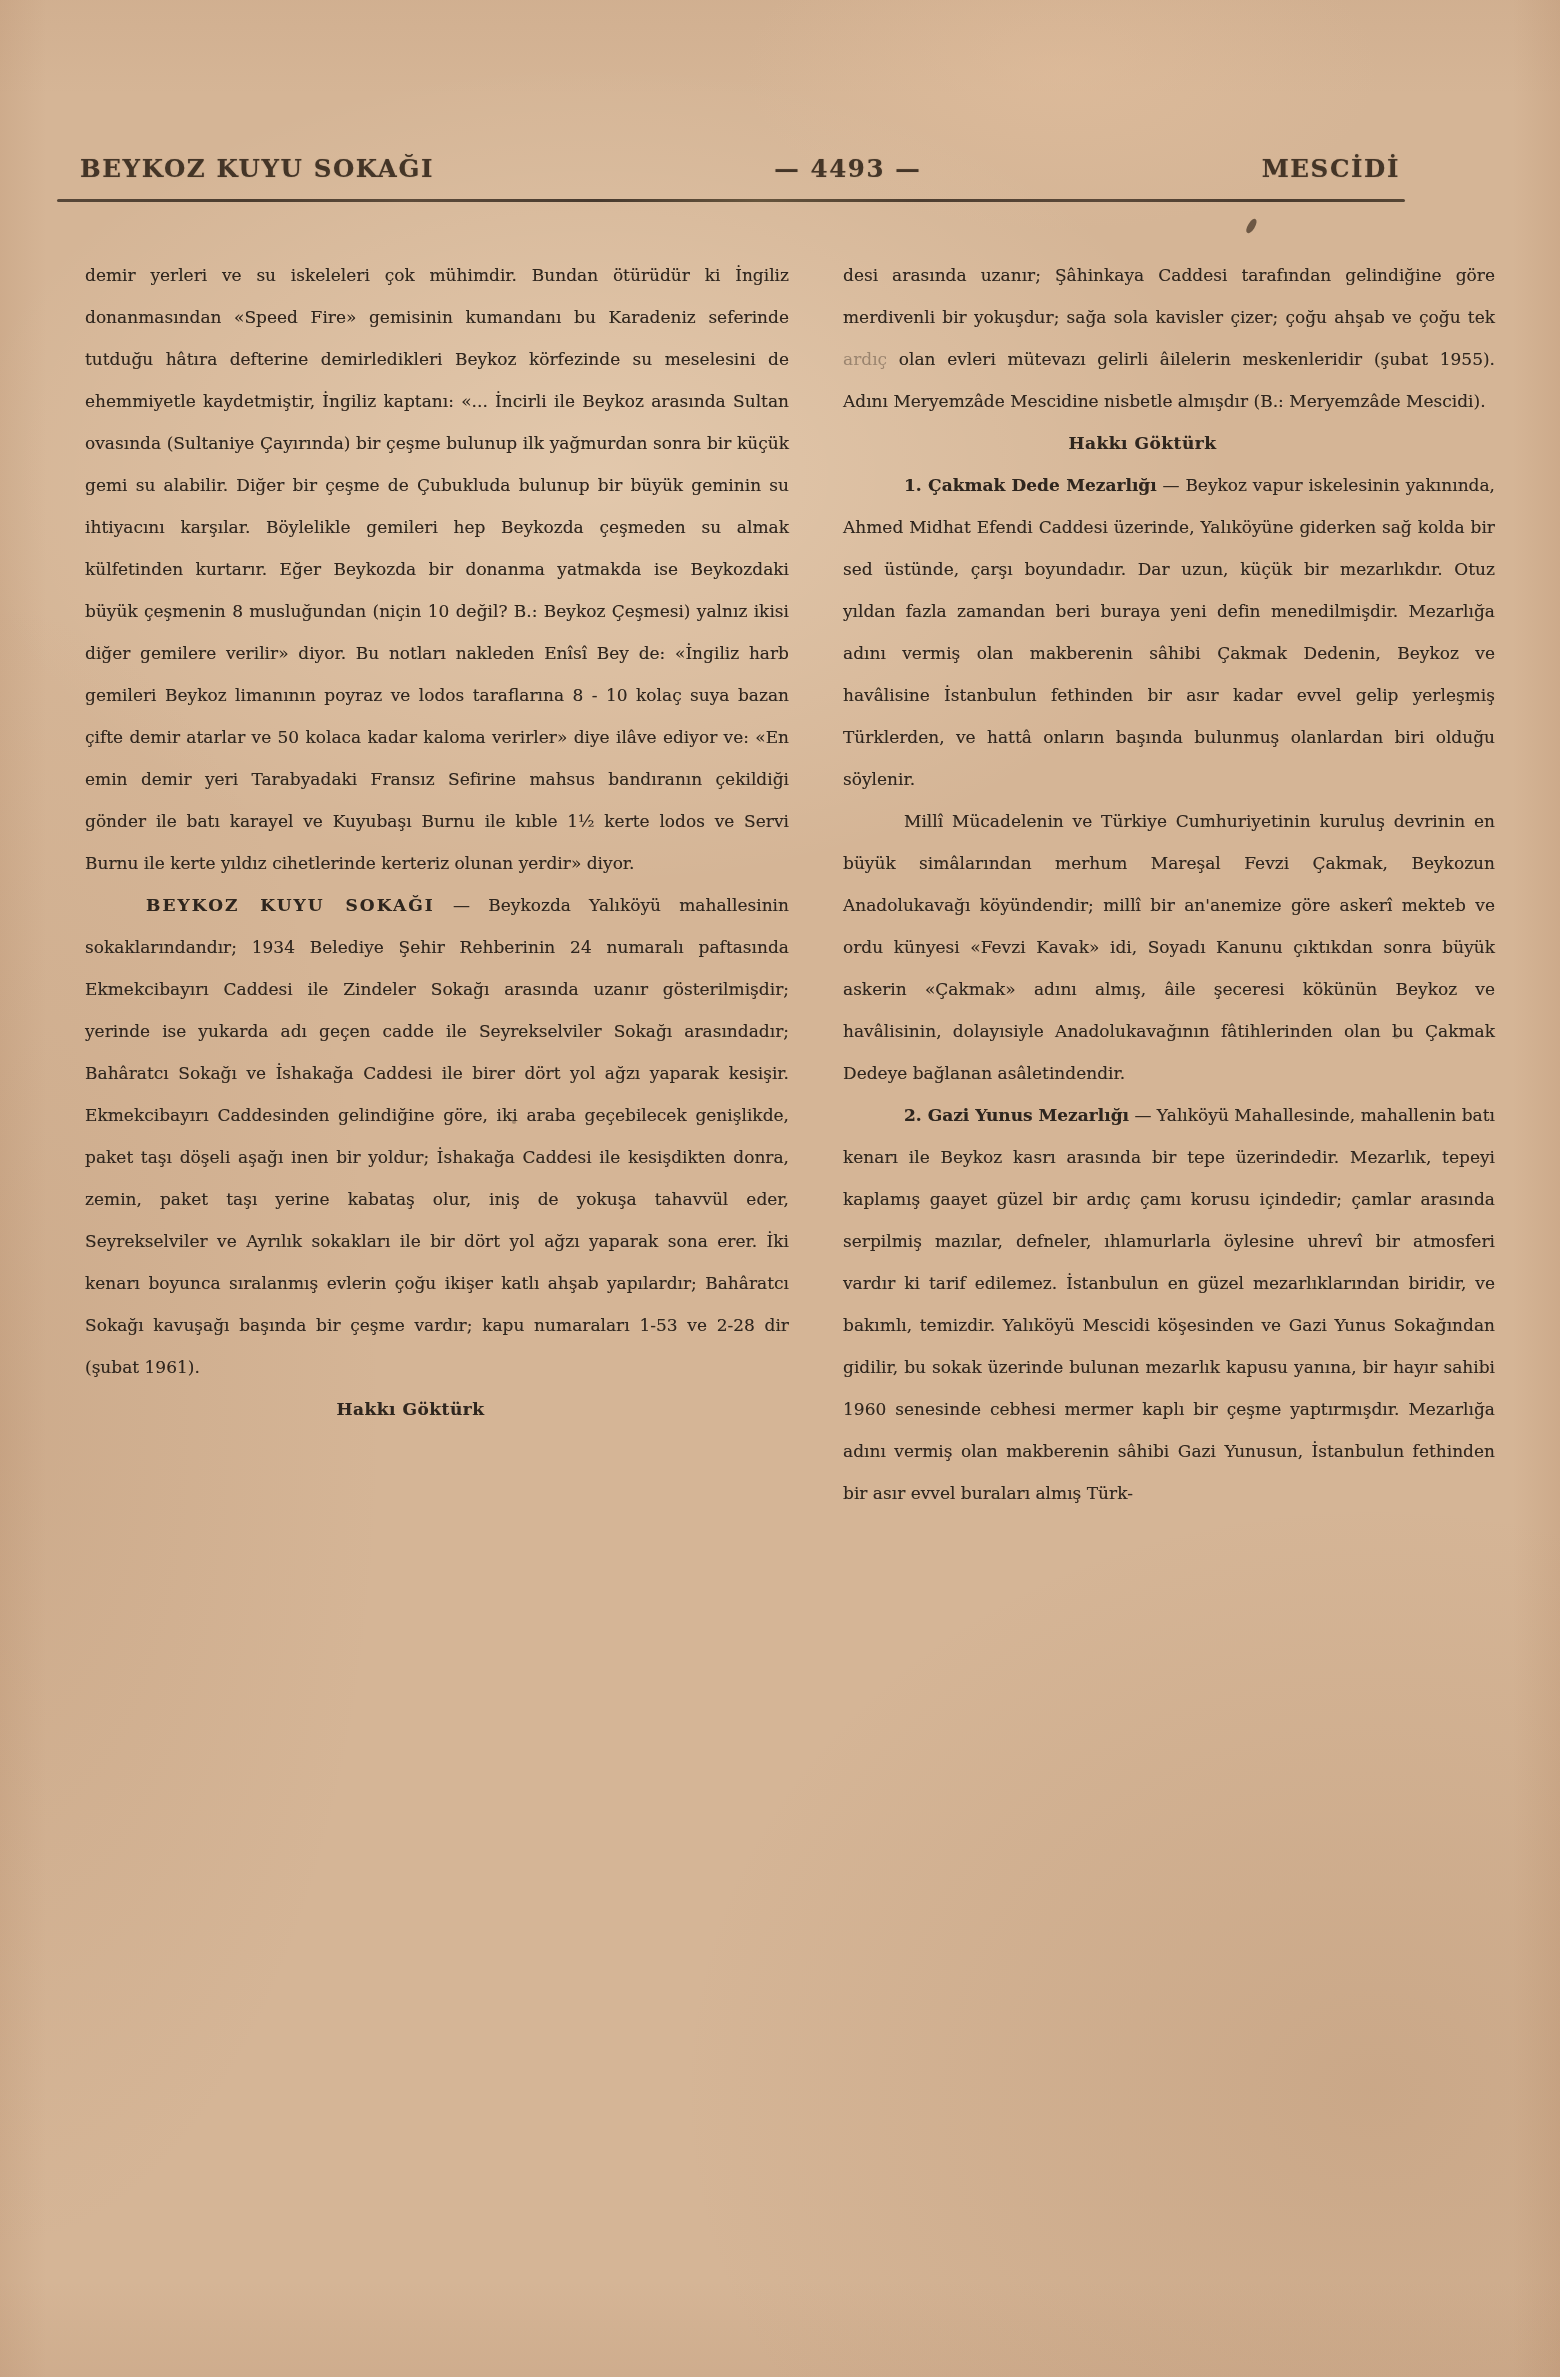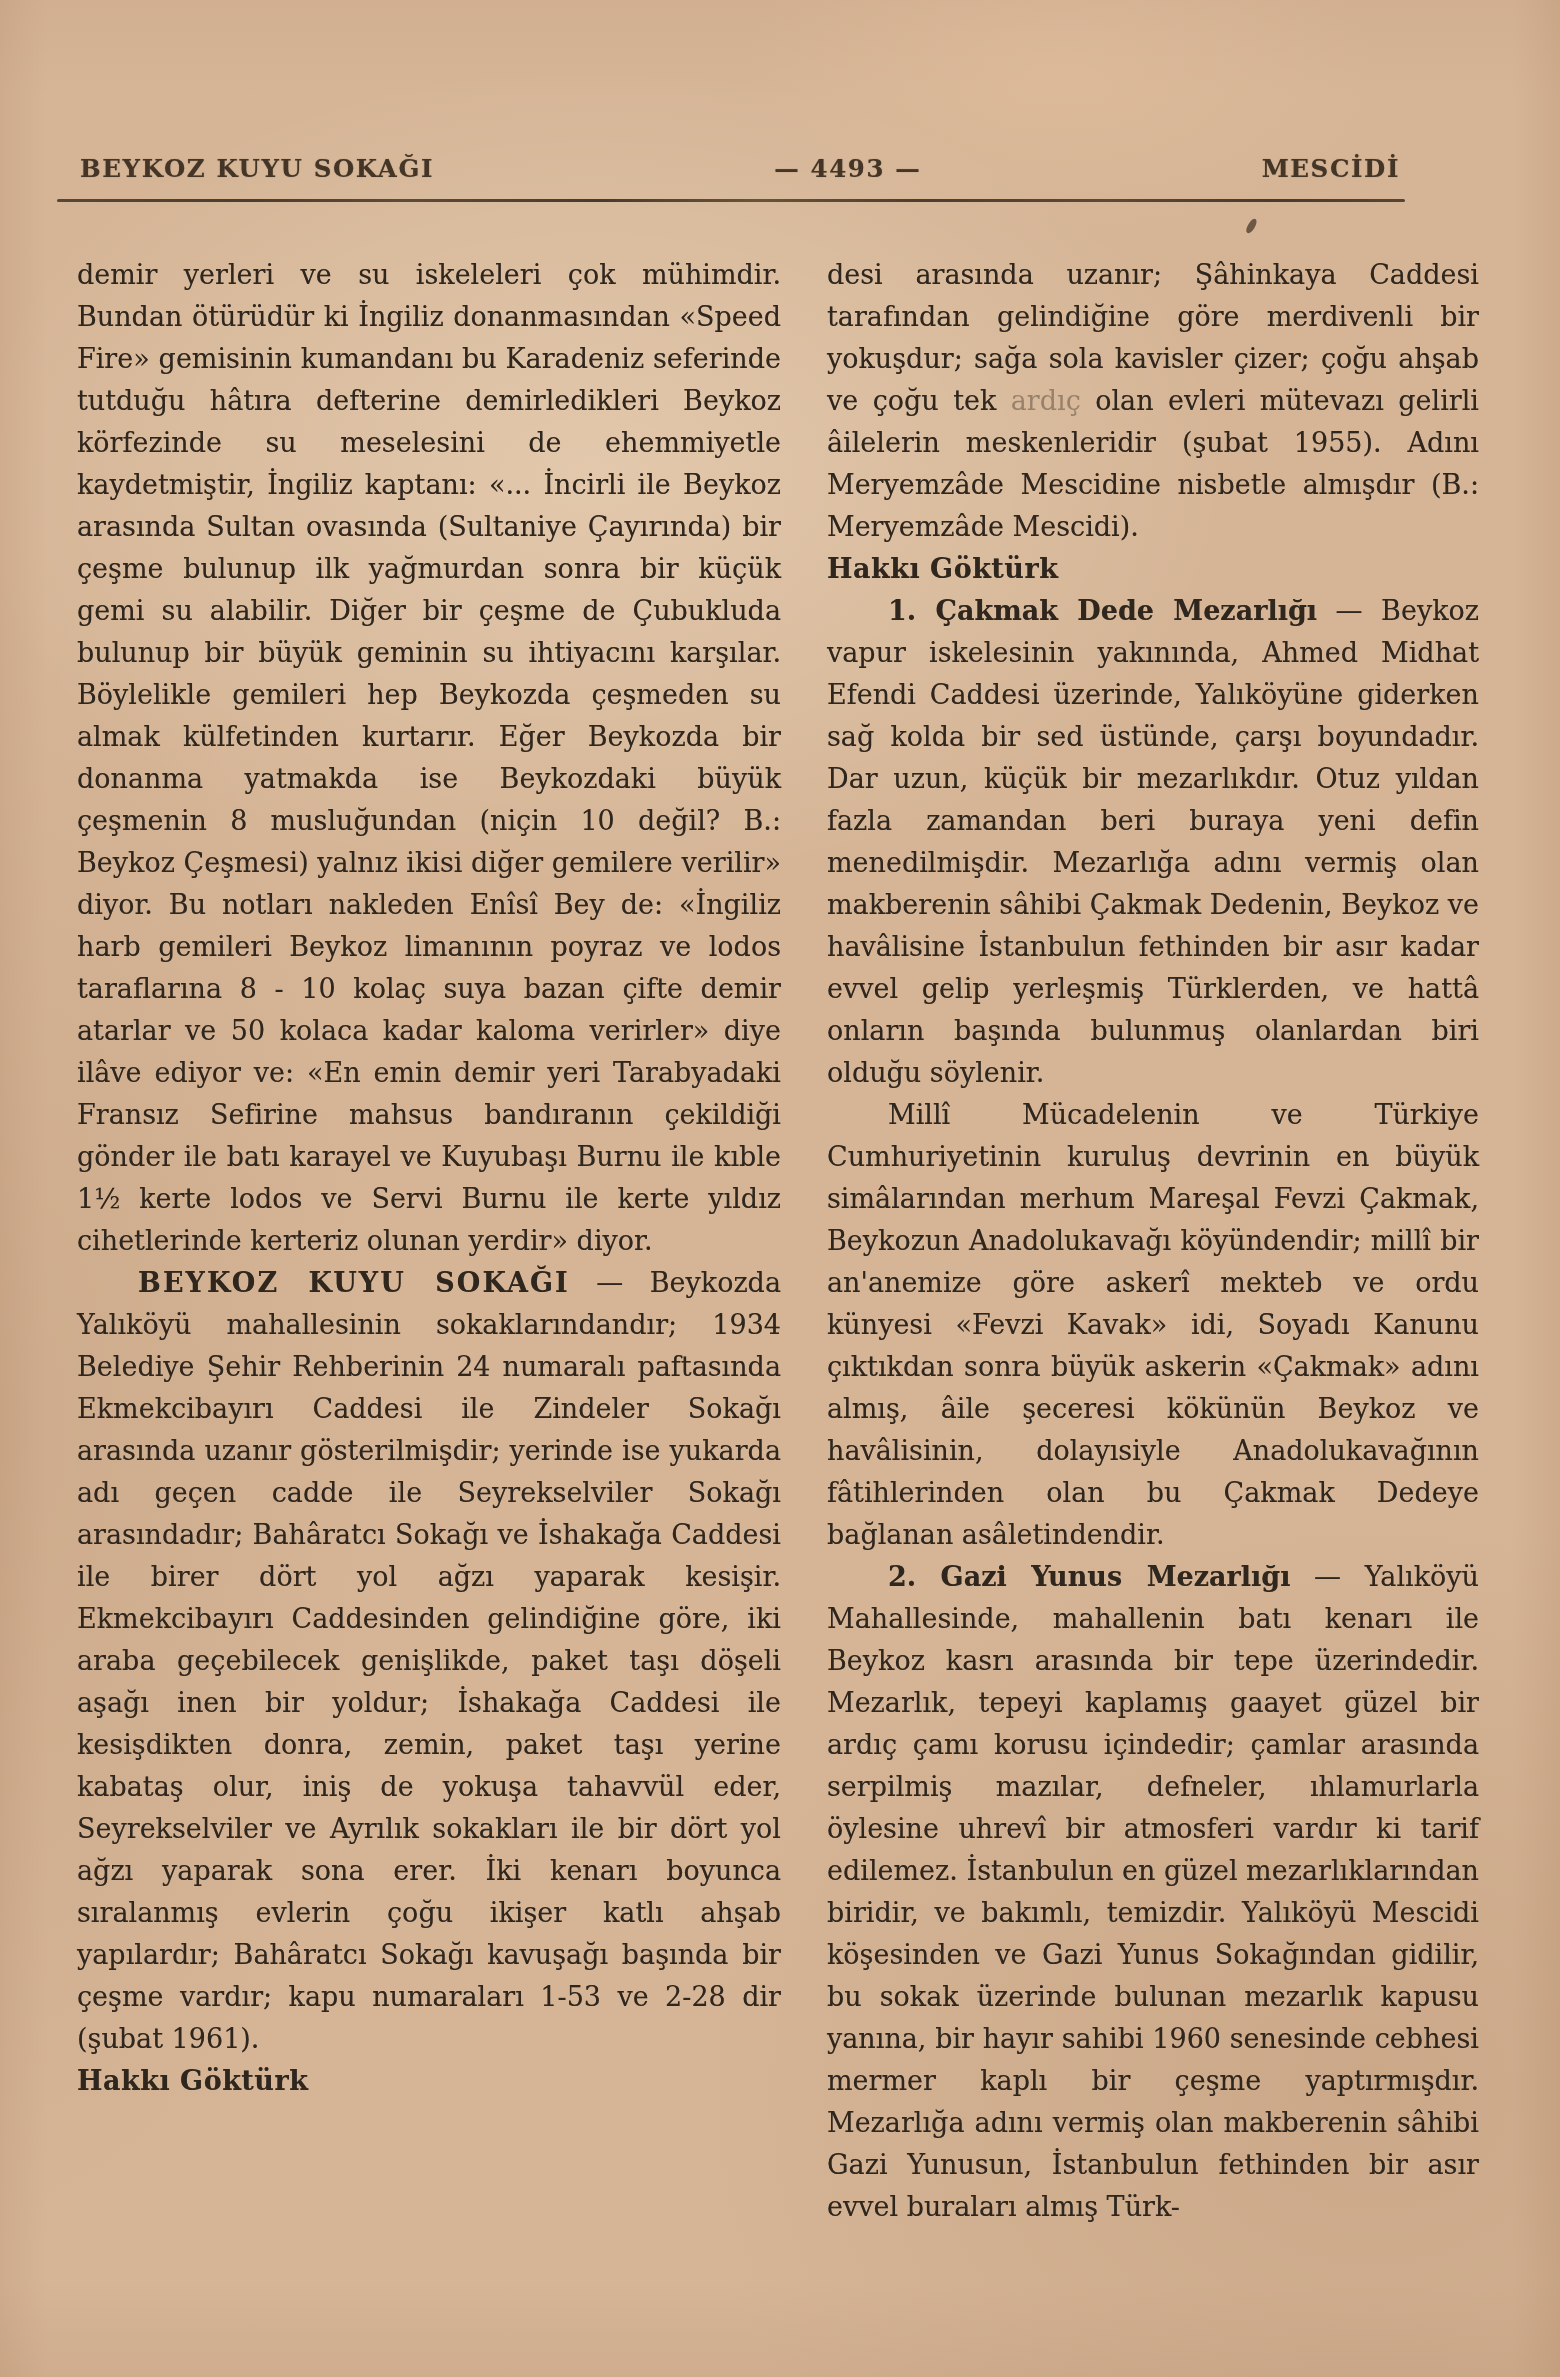--- a/index.html
+++ b/index.html
@@ -42,33 +42,34 @@
       #46382b 0%, #382c21 14%, #4c3c2d 26%, #33281f 40%,
       #56462f 52%, #3a2d22 64%, #4a3a2c 78%, #362a20 90%, #443627 100%);
   }
 
   .content {
     display: flex;
     margin: 52px 0 0 77px;
     gap: 46px;
   }
   .col {
-    font-size: 27px;
+    font-size: 17px;
     line-height: 42px;
     text-align: justify;
     text-shadow: 0 0 0.5px rgba(47,38,30,0.38);
     hyphens: auto;
+    margin-left: 8px;
   }
   .col-left  { width: 704px; }
   .col-right { width: 652px; }
 
   p.para { margin: 0; text-indent: 0; }
   p.para.indent { text-indent: 61px; }
   p.para.signature {
-    text-align: left;
+    text-align: center;
     padding-right: 53px;
     font-weight: bold;
     letter-spacing: 0.5px;
   }
   .run-bold { font-weight: bold; }
   .run-caps { letter-spacing: 2.1px; }
   .run-faded { color: rgba(47,38,30,0.38); text-shadow: none; }
 
   .ink-speck {
     position: absolute;

